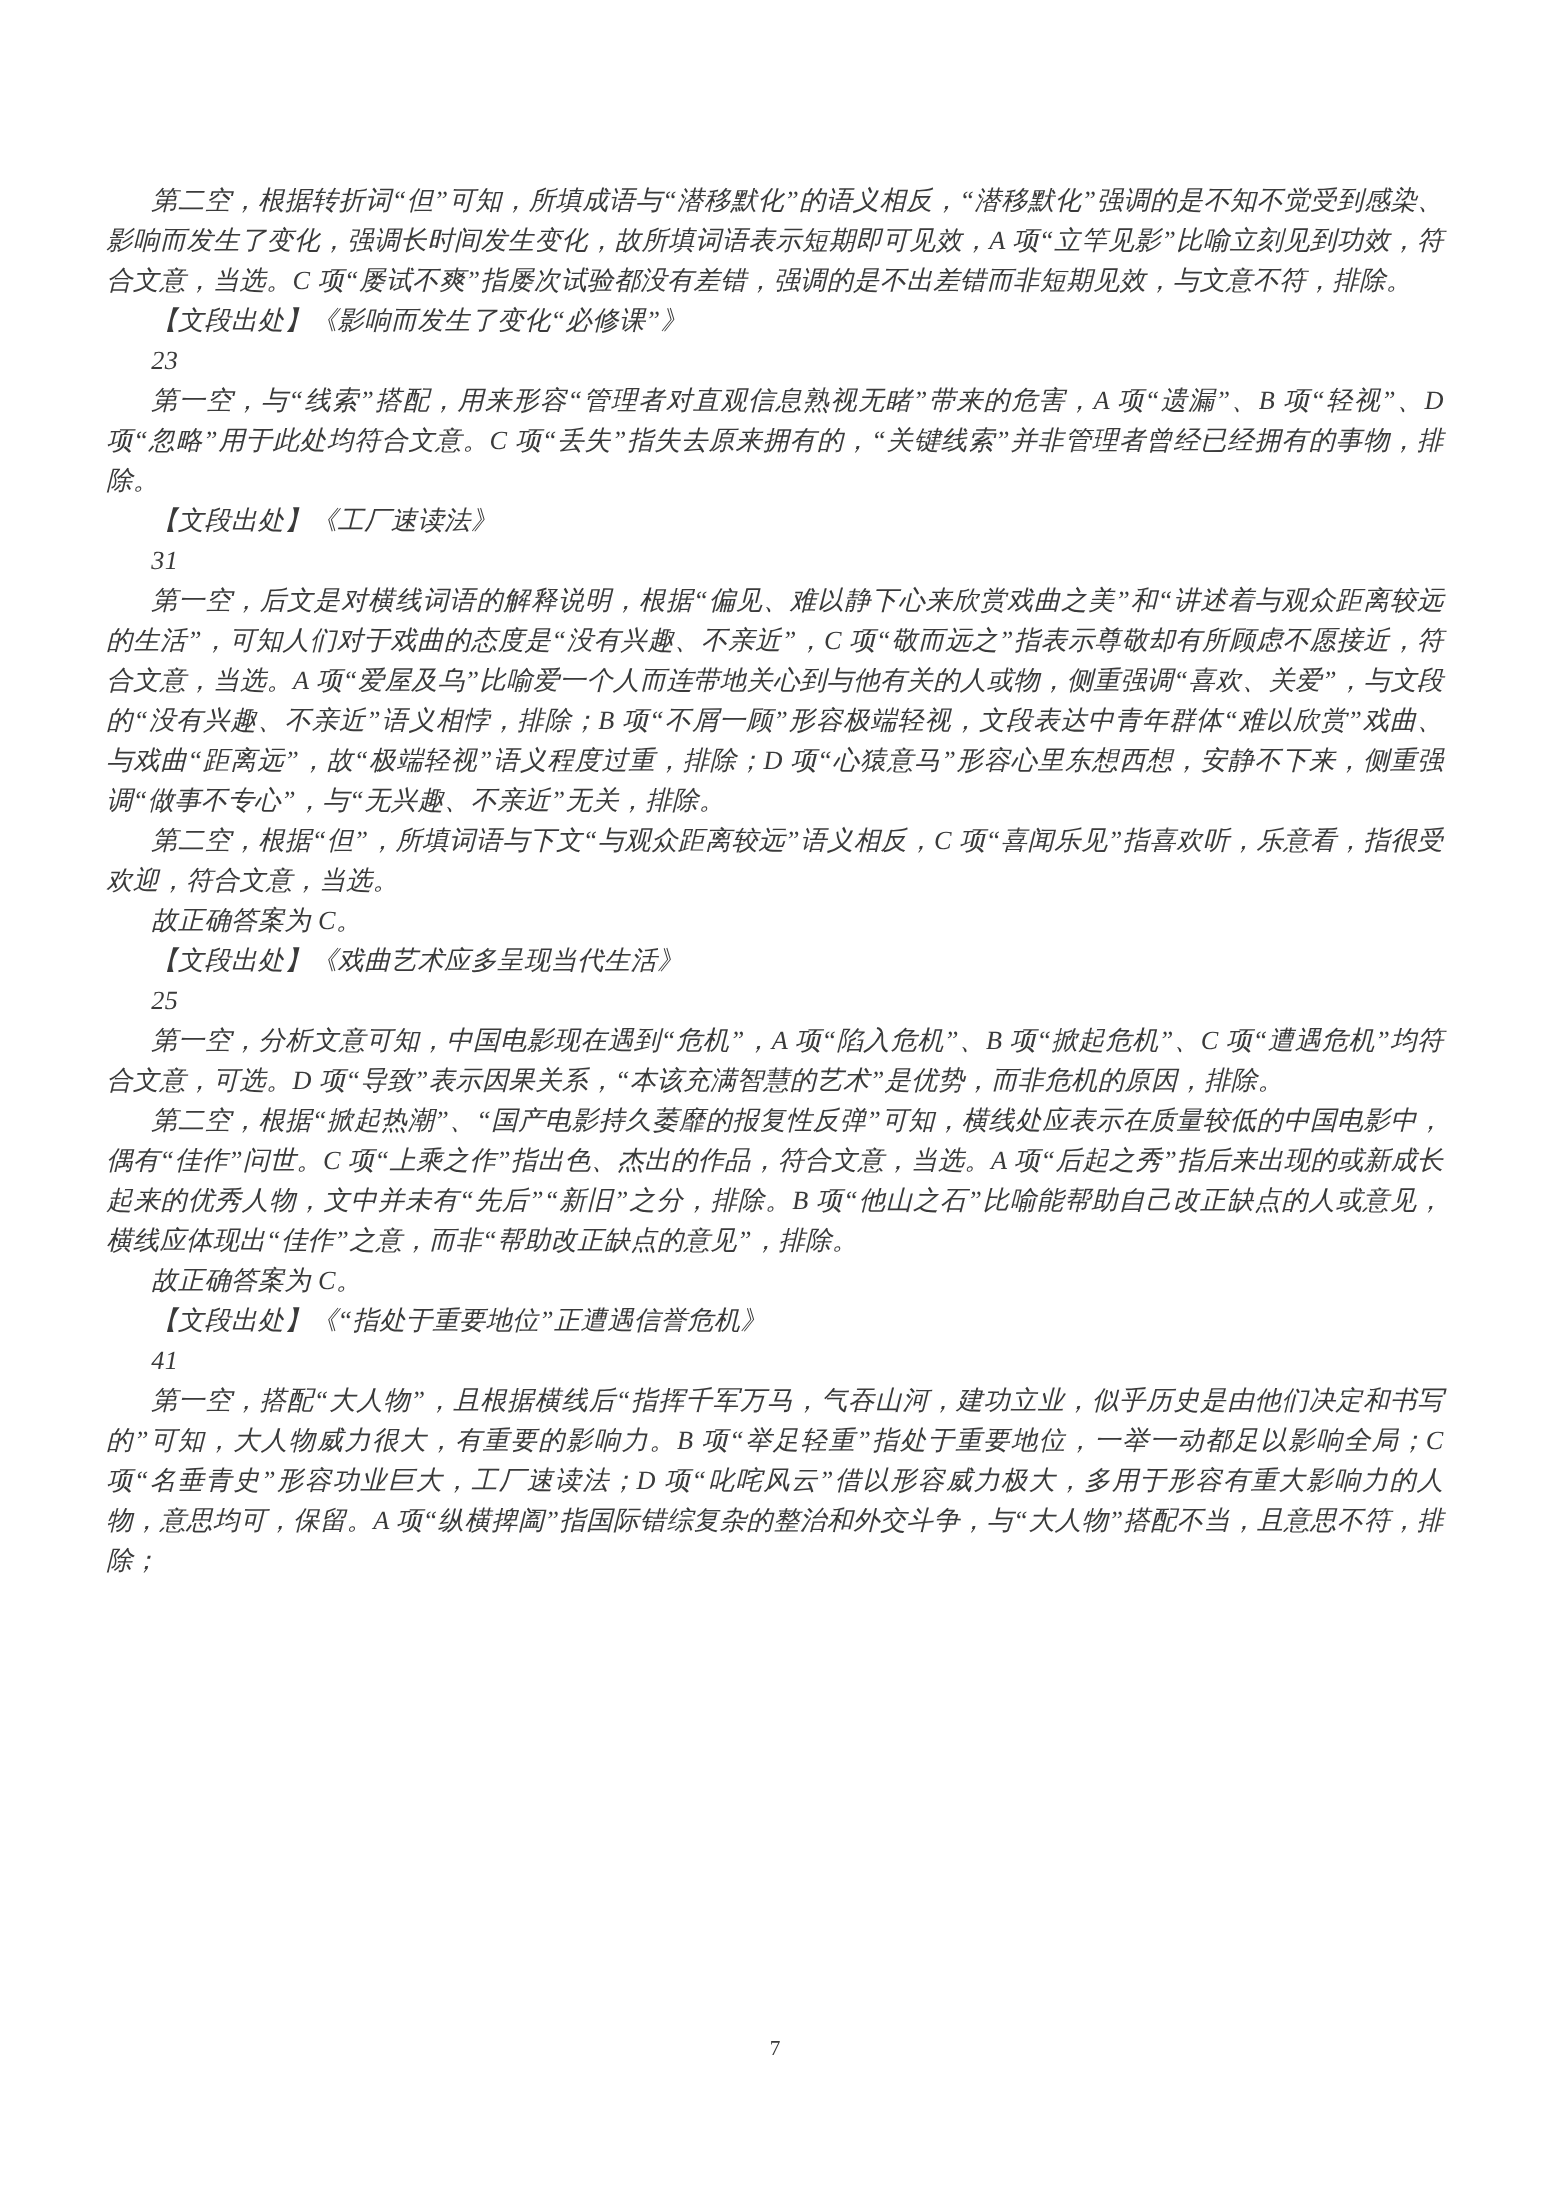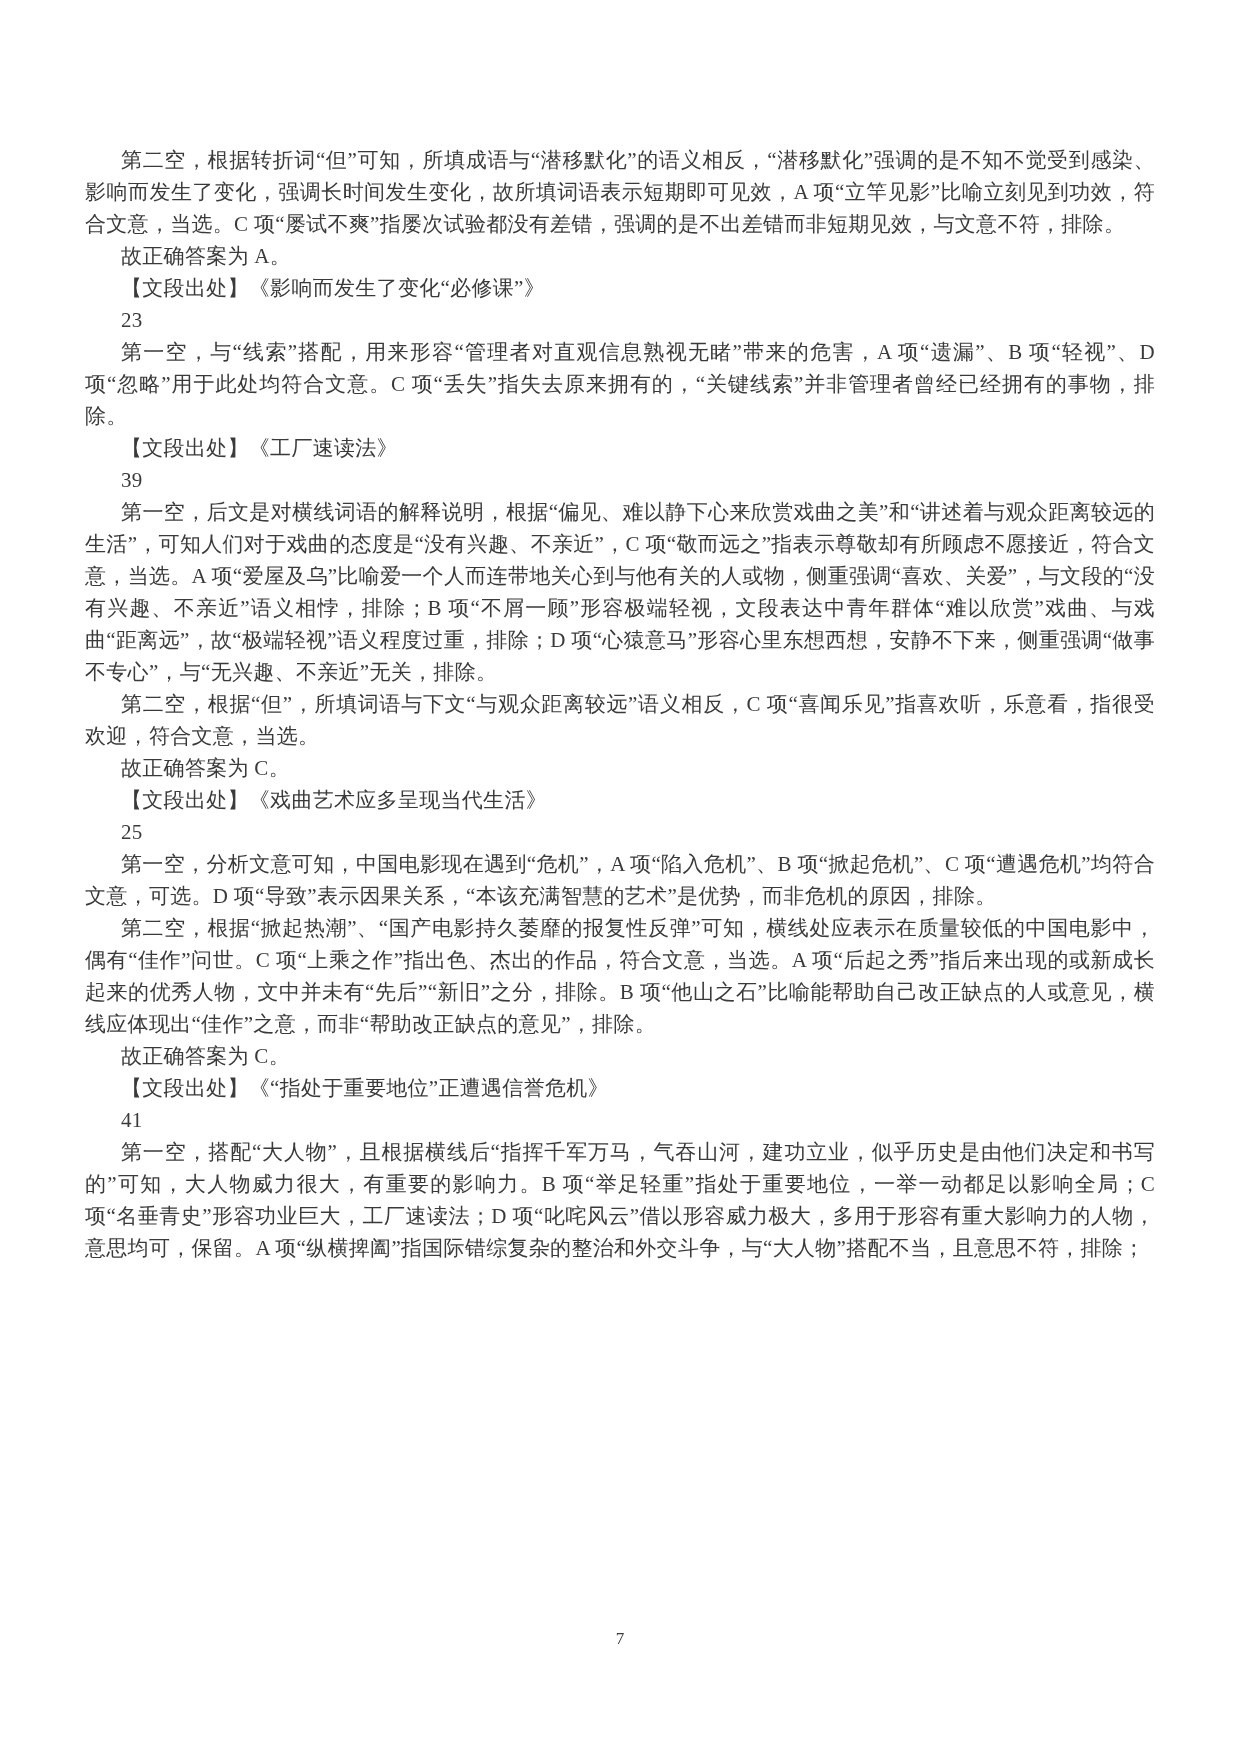--- a/index.html
+++ b/index.html
@@ -18,20 +18,21 @@
   }
   .content {
     position: absolute;
     left: 85px;
     top: 144px;
     width: 1070px;
     font-size: 21px;
     line-height: 32px;
     text-align: justify;
     letter-spacing: 0.3px;
+    font-style: italic;
   }
   .para {
     margin: 0;
     padding: 0;
     text-indent: 36px;
   }
   .footer {
     position: absolute;
     left: 0;
     top: 1628px;
@@ -41,26 +42,25 @@
     line-height: 22px;
     color: #3a3a3a;
   }
 </style>
 </head>
 <body>
 
 <div class="page">
   <div class="content" id="doc-content">
       <p class="para">第二空，根据转折词“但”可知，所填成语与“潜移默化”的语义相反，“潜移默化”强调的是不知不觉受到感染、影响而发生了变化，强调长时间发生变化，故所填词语表示短期即可见效，A 项“立竿见影”比喻立刻见到功效，符合文意，当选。C 项“屡试不爽”指屡次试验都没有差错，强调的是不出差错而非短期见效，与文意不符，排除。</p>
-      <p class="para">故正确答案为 A。</p>
       <p class="para">【文段出处】《影响而发生了变化“必修课”》</p>
       <p class="para">23</p>
       <p class="para">第一空，与“线索”搭配，用来形容“管理者对直观信息熟视无睹”带来的危害，A 项“遗漏”、B 项“轻视”、D 项“忽略”用于此处均符合文意。C 项“丢失”指失去原来拥有的，“关键线索”并非管理者曾经已经拥有的事物，排除。</p>
       <p class="para">【文段出处】《工厂速读法》</p>
-      <p class="para">39</p>
+      <p class="para">31</p>
       <p class="para">第一空，后文是对横线词语的解释说明，根据“偏见、难以静下心来欣赏戏曲之美”和“讲述着与观众距离较远的生活”，可知人们对于戏曲的态度是“没有兴趣、不亲近”，C 项“敬而远之”指表示尊敬却有所顾虑不愿接近，符合文意，当选。A 项“爱屋及乌”比喻爱一个人而连带地关心到与他有关的人或物，侧重强调“喜欢、关爱”，与文段的“没有兴趣、不亲近”语义相悖，排除；B 项“不屑一顾”形容极端轻视，文段表达中青年群体“难以欣赏”戏曲、与戏曲“距离远”，故“极端轻视”语义程度过重，排除；D 项“心猿意马”形容心里东想西想，安静不下来，侧重强调“做事不专心”，与“无兴趣、不亲近”无关，排除。</p>
       <p class="para">第二空，根据“但”，所填词语与下文“与观众距离较远”语义相反，C 项“喜闻乐见”指喜欢听，乐意看，指很受欢迎，符合文意，当选。</p>
       <p class="para">故正确答案为 C。</p>
       <p class="para">【文段出处】《戏曲艺术应多呈现当代生活》</p>
       <p class="para">25</p>
       <p class="para">第一空，分析文意可知，中国电影现在遇到“危机”，A 项“陷入危机”、B 项“掀起危机”、C 项“遭遇危机”均符合文意，可选。D 项“导致”表示因果关系，“本该充满智慧的艺术”是优势，而非危机的原因，排除。</p>
       <p class="para">第二空，根据“掀起热潮”、“国产电影持久萎靡的报复性反弹”可知，横线处应表示在质量较低的中国电影中，偶有“佳作”问世。C 项“上乘之作”指出色、杰出的作品，符合文意，当选。A 项“后起之秀”指后来出现的或新成长起来的优秀人物，文中并未有“先后”“新旧”之分，排除。B 项“他山之石”比喻能帮助自己改正缺点的人或意见，横线应体现出“佳作”之意，而非“帮助改正缺点的意见”，排除。</p>
       <p class="para">故正确答案为 C。</p>
       <p class="para">【文段出处】《“指处于重要地位”正遭遇信誉危机》</p>
       <p class="para">41</p>

